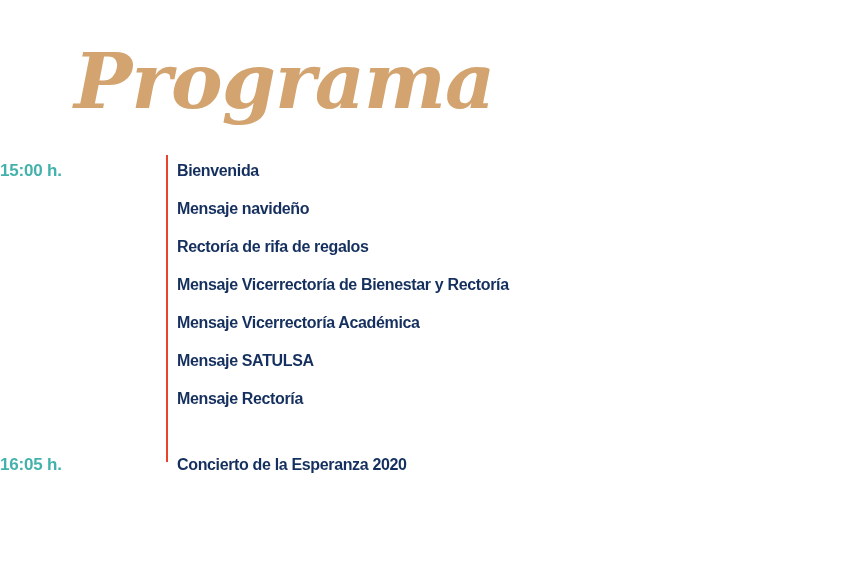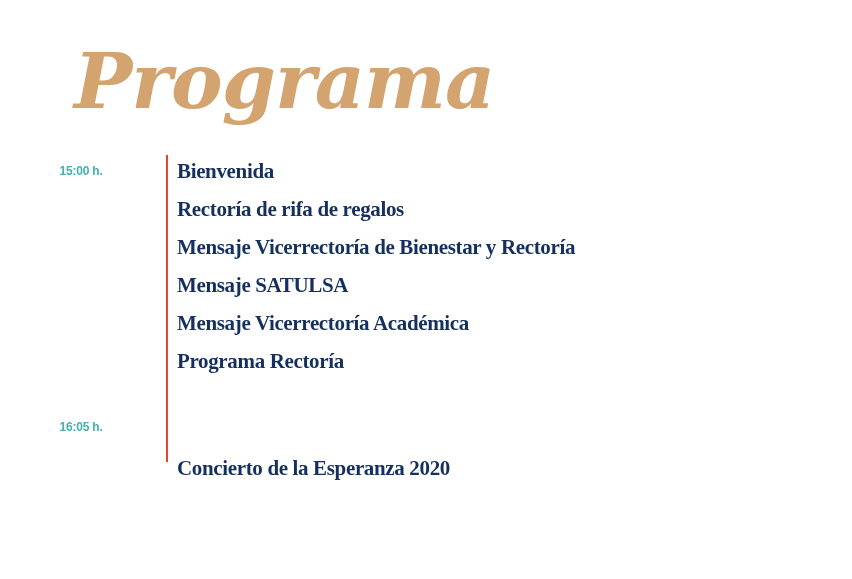--- a/index.html
+++ b/index.html
@@ -54,25 +54,25 @@
 
   .group-row {
     position: relative;
     display: flex;
     align-items: flex-start;
   }
 
   .time-cell {
     width: 162px;
     flex: 0 0 162px;
-    text-align: center;
+    text-align: left;
     color: #43b2ac;
     font-family: "Liberation Sans", sans-serif;
     font-weight: bold;
-    font-size: 12px;
+    font-size: 17px;
     line-height: 38px;
     letter-spacing: -0.2px;
     white-space: nowrap;
     padding-right: 0;
     box-sizing: border-box;
   }
 
   .items-cell {
     flex: 1 1 auto;
     padding-left: 15px;
@@ -86,57 +86,57 @@
     background: #e8432b;
   }
 
   .rule-main {
     top: 3px;
     height: 307px;
   }
 
   .item {
     color: #15305e;
-    font-family: Liberation Serif, serif;
+    font-family: Liberation Sans, sans-serif;
     font-weight: bold;
-    font-size: 21px;
+    font-size: 16px;
     line-height: 38px;
     letter-spacing: -0.35px;
     white-space: nowrap;
   }
 
   .group-second {
     margin-top: 28px;
   }
 
   .group-second .items-cell {
     padding-left: 15px;
-    margin-top: 41px;
   }
 </style>
 </head>
 <body>
 
 <div id="page">
 
   <div class="title">Programa</div>
 
   <div class="schedule">
 
     <div class="group">
       <div class="rule rule-main"></div>
       <div class="group-row">
         <div class="time-cell">15:00 h.</div>
         <div class="items-cell">
           <div class="item">Bienvenida</div>
+          <div class="item">Mensaje navideño</div>
           <div class="item">Rectoría de rifa de regalos</div>
           <div class="item">Mensaje Vicerrectoría de Bienestar y Rectoría</div>
+          <div class="item">Mensaje Vicerrectoría Académica</div>
           <div class="item">Mensaje SATULSA</div>
-          <div class="item">Mensaje Vicerrectoría Académica</div>
-          <div class="item">Programa Rectoría</div>
+          <div class="item">Mensaje Rectoría</div>
         </div>
       </div>
     </div>
 
     <div class="group group-second">
       <div class="group-row">
         <div class="time-cell">16:05 h.</div>
         <div class="items-cell">
           <div class="item">Concierto de la Esperanza 2020</div>
         </div>

